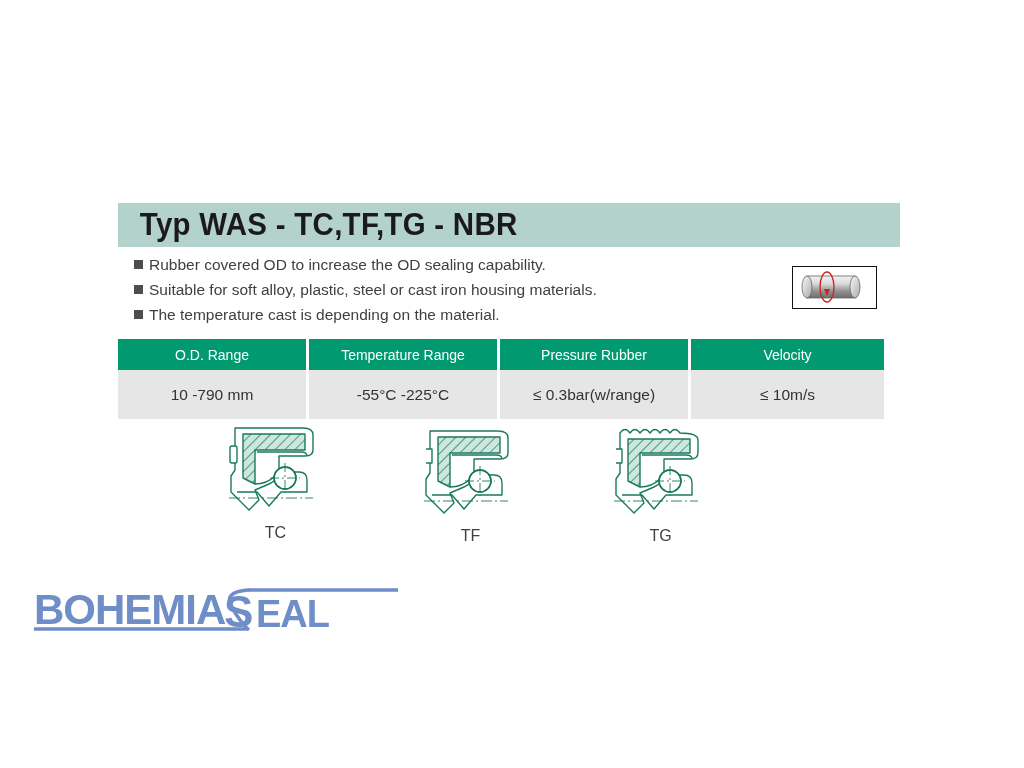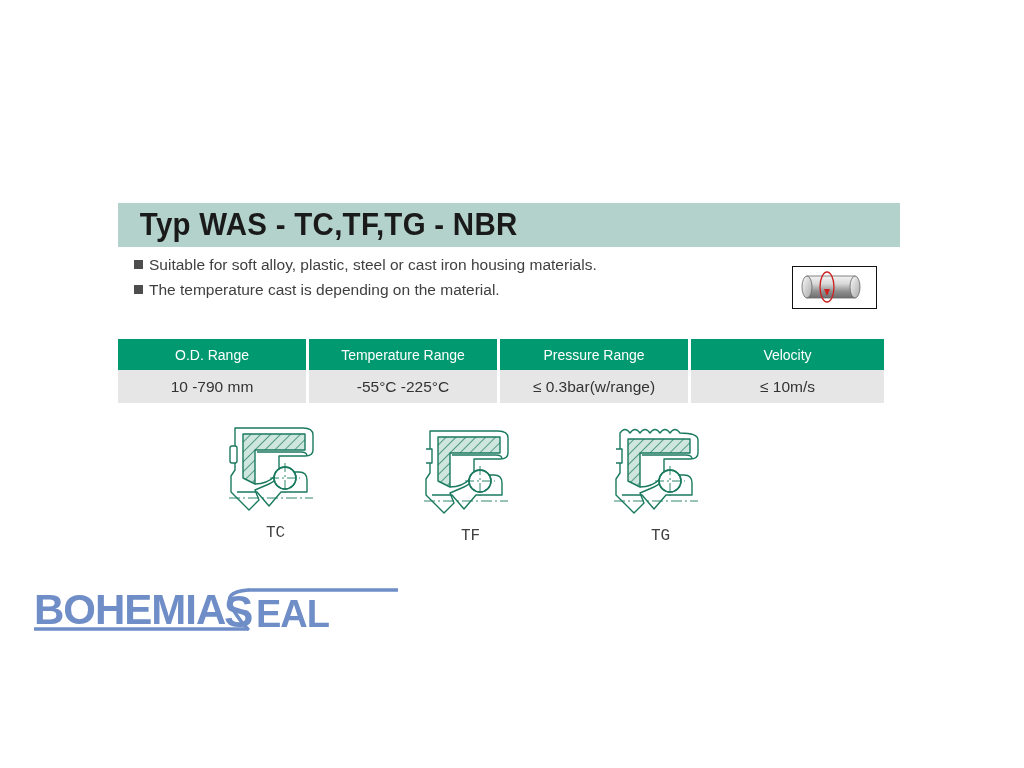--- a/index.html
+++ b/index.html
@@ -104,21 +104,21 @@
   #spec-table th:last-child { border-right: none; }
   #spec-table td {
     background: #e6e6e6;
     color: #333333;
     font-size: 15.5px;
     height: 33px;
     text-align: center;
     border-right: 3px solid #ffffff;
     font-family: "Liberation Sans", sans-serif;
     white-space: nowrap;
-    padding: 0;
+    padding: 8px;
   }
   #spec-table td:last-child { border-right: none; }
   .col-od { width: 188px; }
   .col-temp { width: 188px; }
   .col-press { width: 188px; }
   .col-vel { width: 193px; }
 
   
   #seal-row {
     position: absolute;
@@ -132,40 +132,44 @@
     width: 135px;
     text-align: center;
   }
   #seal-fig-tc { left: 90px; top: 0; }
   #seal-fig-tf { left: 285px; top: 3px; }
   #seal-fig-tg { left: 475px; top: 3px; }
   .seal-label {
     font-size: 16px;
     color: #3f3f3f;
     margin-top: 2px;
-    font-family: Liberation Mono, monospace;
+    font-family: Liberation Sans, sans-serif;
   }
 
   
   #logo {
     position: absolute;
     left: 16px;
     top: 576px;
     width: 400px;
     height: 62px;
   }
 </style>
 </head>
 <body>
 
 <div id="title-banner">
   <div id="title-text">Typ WAS - TC,TF,TG - NBR</div>
 </div>
 
 <div id="bullet-list">
+  <div class="bullet-row">
+    <span class="bullet-square"></span>
+    <span class="bullet-text">Rubber covered OD to increase the OD sealing capability.</span>
+  </div>
   <div class="bullet-row">
     <span class="bullet-square"></span>
     <span class="bullet-text">Suitable for soft alloy, plastic, steel or cast iron housing materials.</span>
   </div>
   <div class="bullet-row">
     <span class="bullet-square"></span>
     <span class="bullet-text">The temperature cast is depending on the material.</span>
   </div>
 </div>
 
@@ -193,21 +197,21 @@
     <ellipse cx="34" cy="20" rx="7" ry="15" fill="none" stroke="#cc2222" stroke-width="1.3"></ellipse>
     <polygon points="31,22 37,22 34,29" fill="#cc2222"></polygon>
   </svg>
 </div>
 
 <table id="spec-table">
   <thead>
     <tr>
       <th class="col-od">O.D. Range</th>
       <th class="col-temp">Temperature Range</th>
-      <th class="col-press">Pressure Range</th>
+      <th class="col-press">Pressure Rubber</th>
       <th class="col-vel">Velocity</th>
     </tr>
   </thead>
   <tbody>
     <tr>
       <td>10 -790 mm</td>
       <td>-55°C -225°C</td>
       <td>≤ 0.3bar(w/range)</td>
       <td>≤ 10m/s</td>
     </tr>

